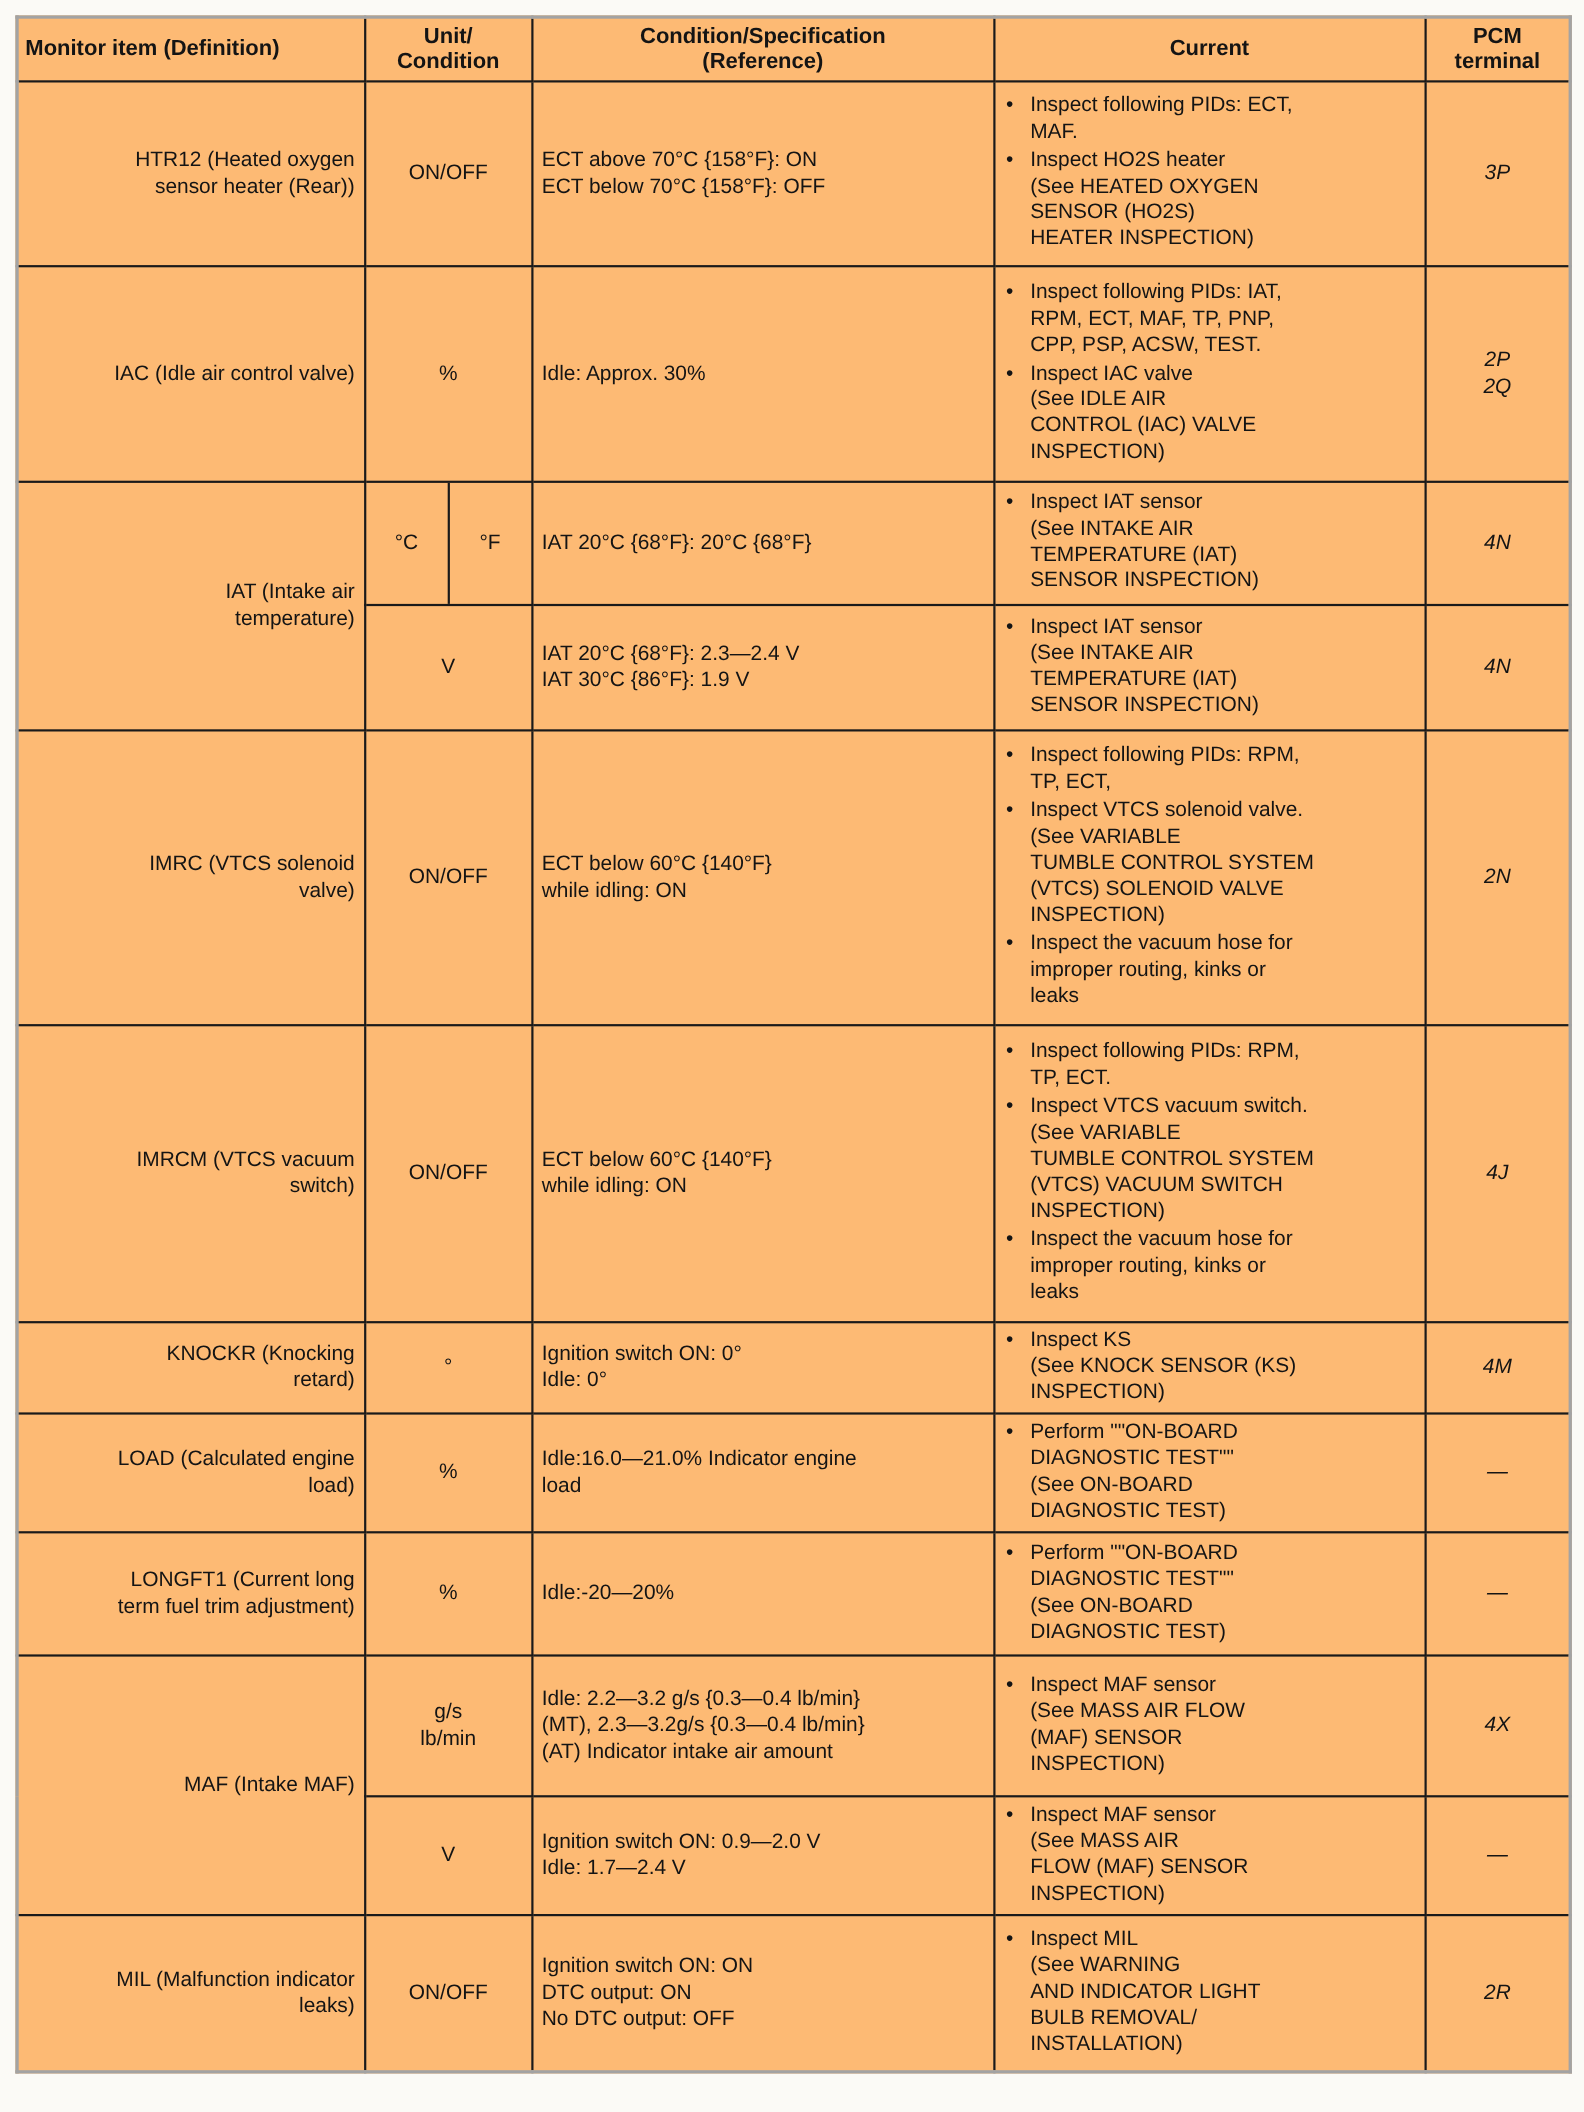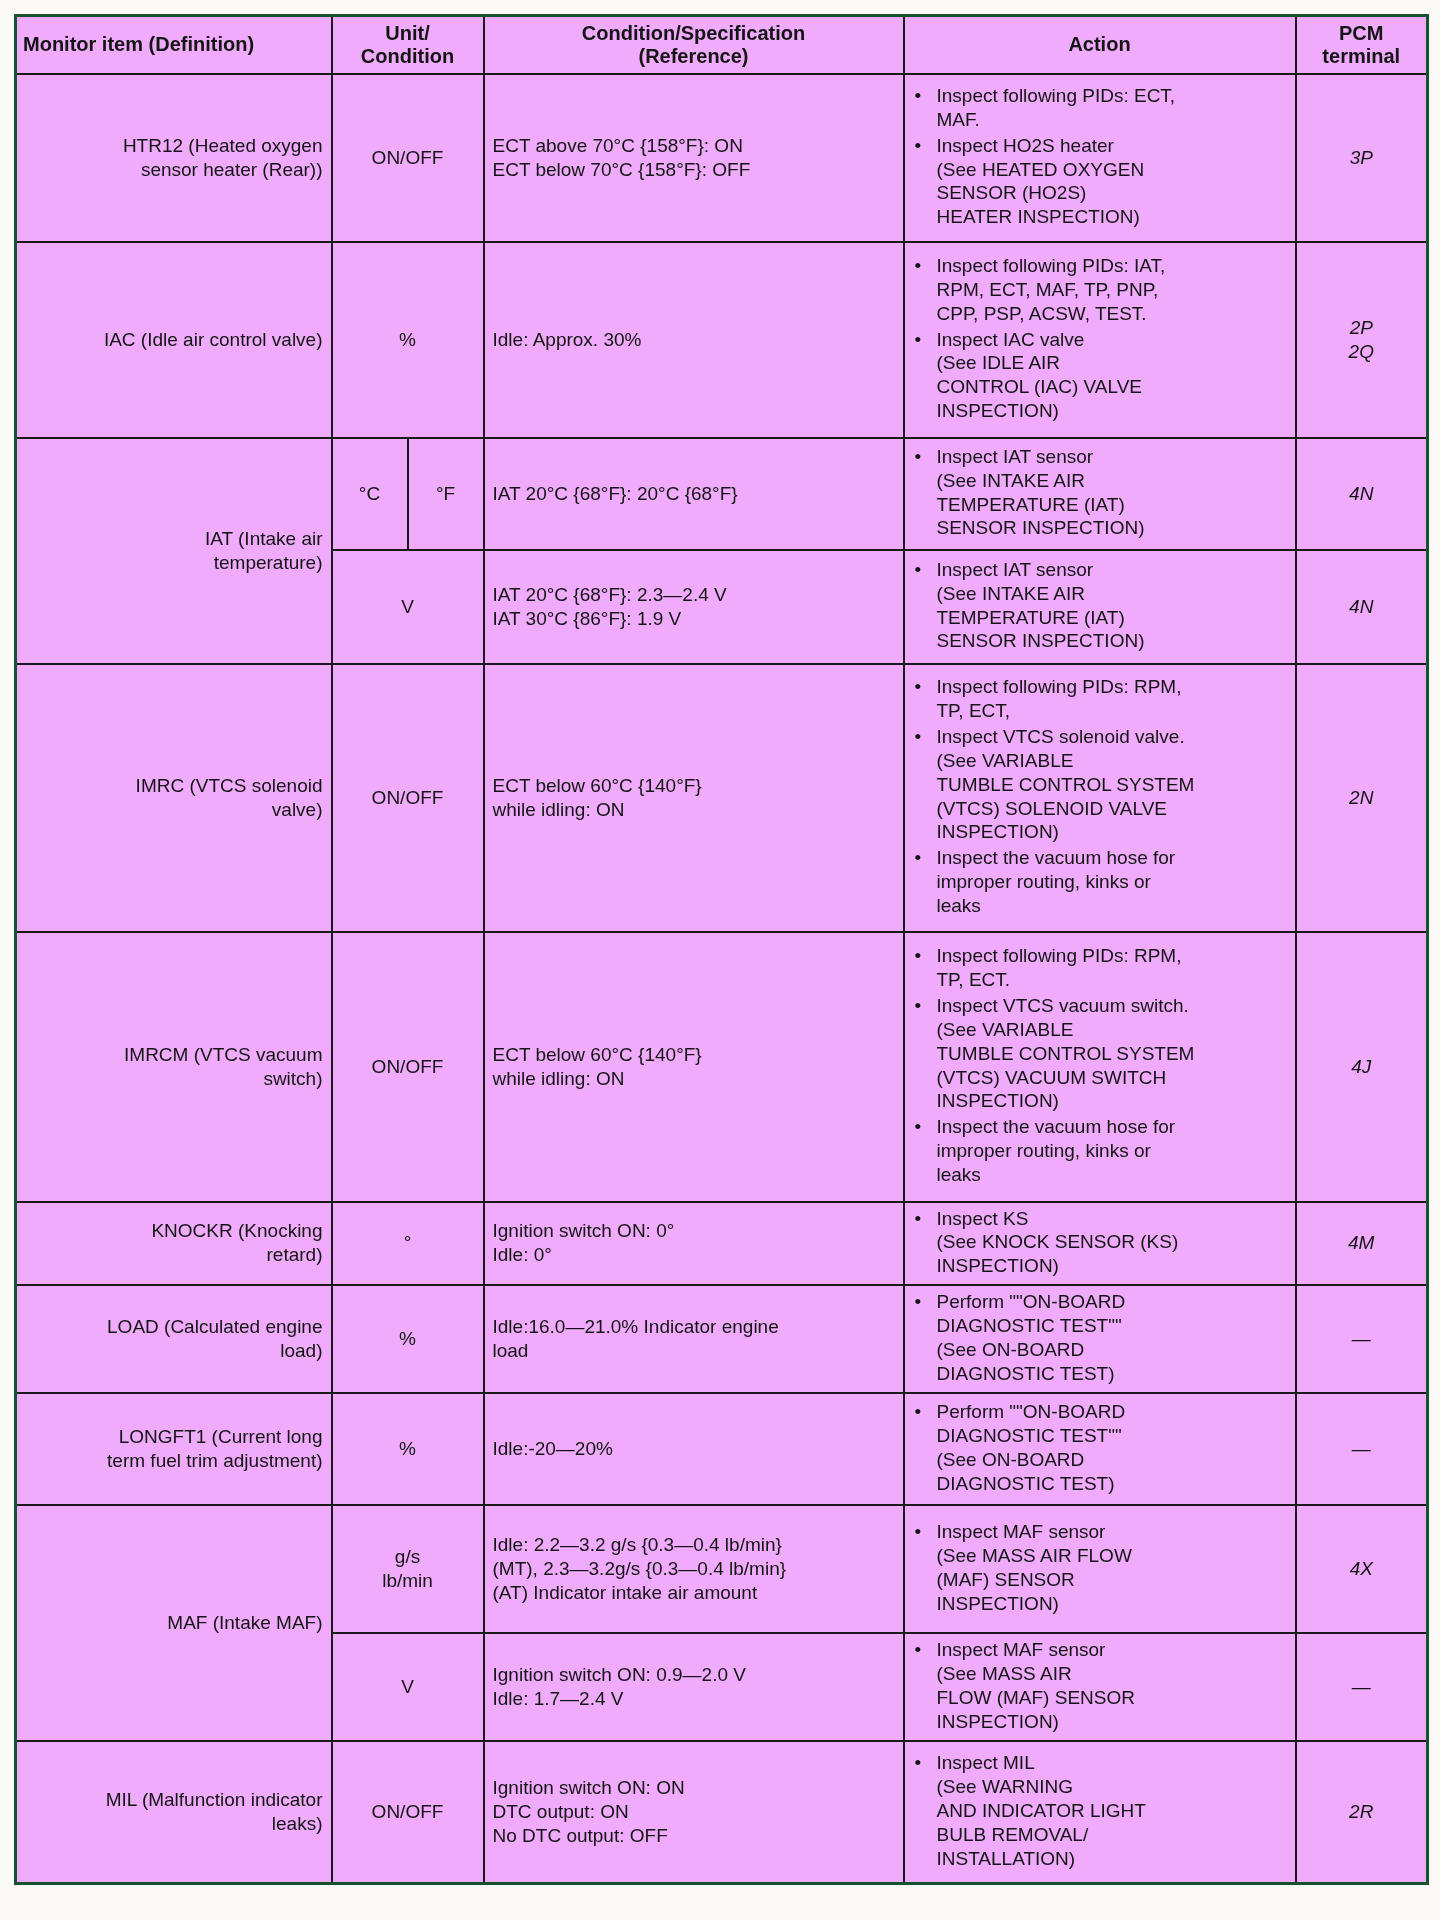--- a/index.html
+++ b/index.html
@@ -14,22 +14,22 @@
     color: #141414;
     box-sizing: border-box;
   }
   .page {
     padding: 14px 14px;
   }
   table.spec-table {
     border-collapse: collapse;
     table-layout: fixed;
     width: 1412px;
-    background: #f0abfc;
-    border: 3px solid #14532d;
+    background: #fdba74;
+    border: 3px solid #a3a3a3;
   }
   .spec-table th, .spec-table td {
     border: 2px solid #1a1a1a;
     vertical-align: middle;
     box-sizing: border-box;
     overflow: hidden;
   }
   .spec-table th {
     font-size: 20px;
     font-weight: bold;
@@ -98,21 +98,21 @@
       <col style="width:392px">
       <col style="width:132px">
     </colgroup>
     <thead>
       <tr style="height:58px">
         <th class="th-left">Monitor item (Definition)</th>
         <th class="center pre">Unit/
 Condition</th>
         <th class="center pre">Condition/Specification
 (Reference)</th>
-        <th class="center">Action</th>
+        <th class="center">Current</th>
         <th class="center pre">PCM
 terminal</th>
       </tr>
     </thead>
     <tbody>
 
       <tr style="height:168px">
         <td class="item-td pre">HTR12 (Heated oxygen
 sensor heater (Rear))</td>
         <td class="unit-td pre">ON/OFF</td>

